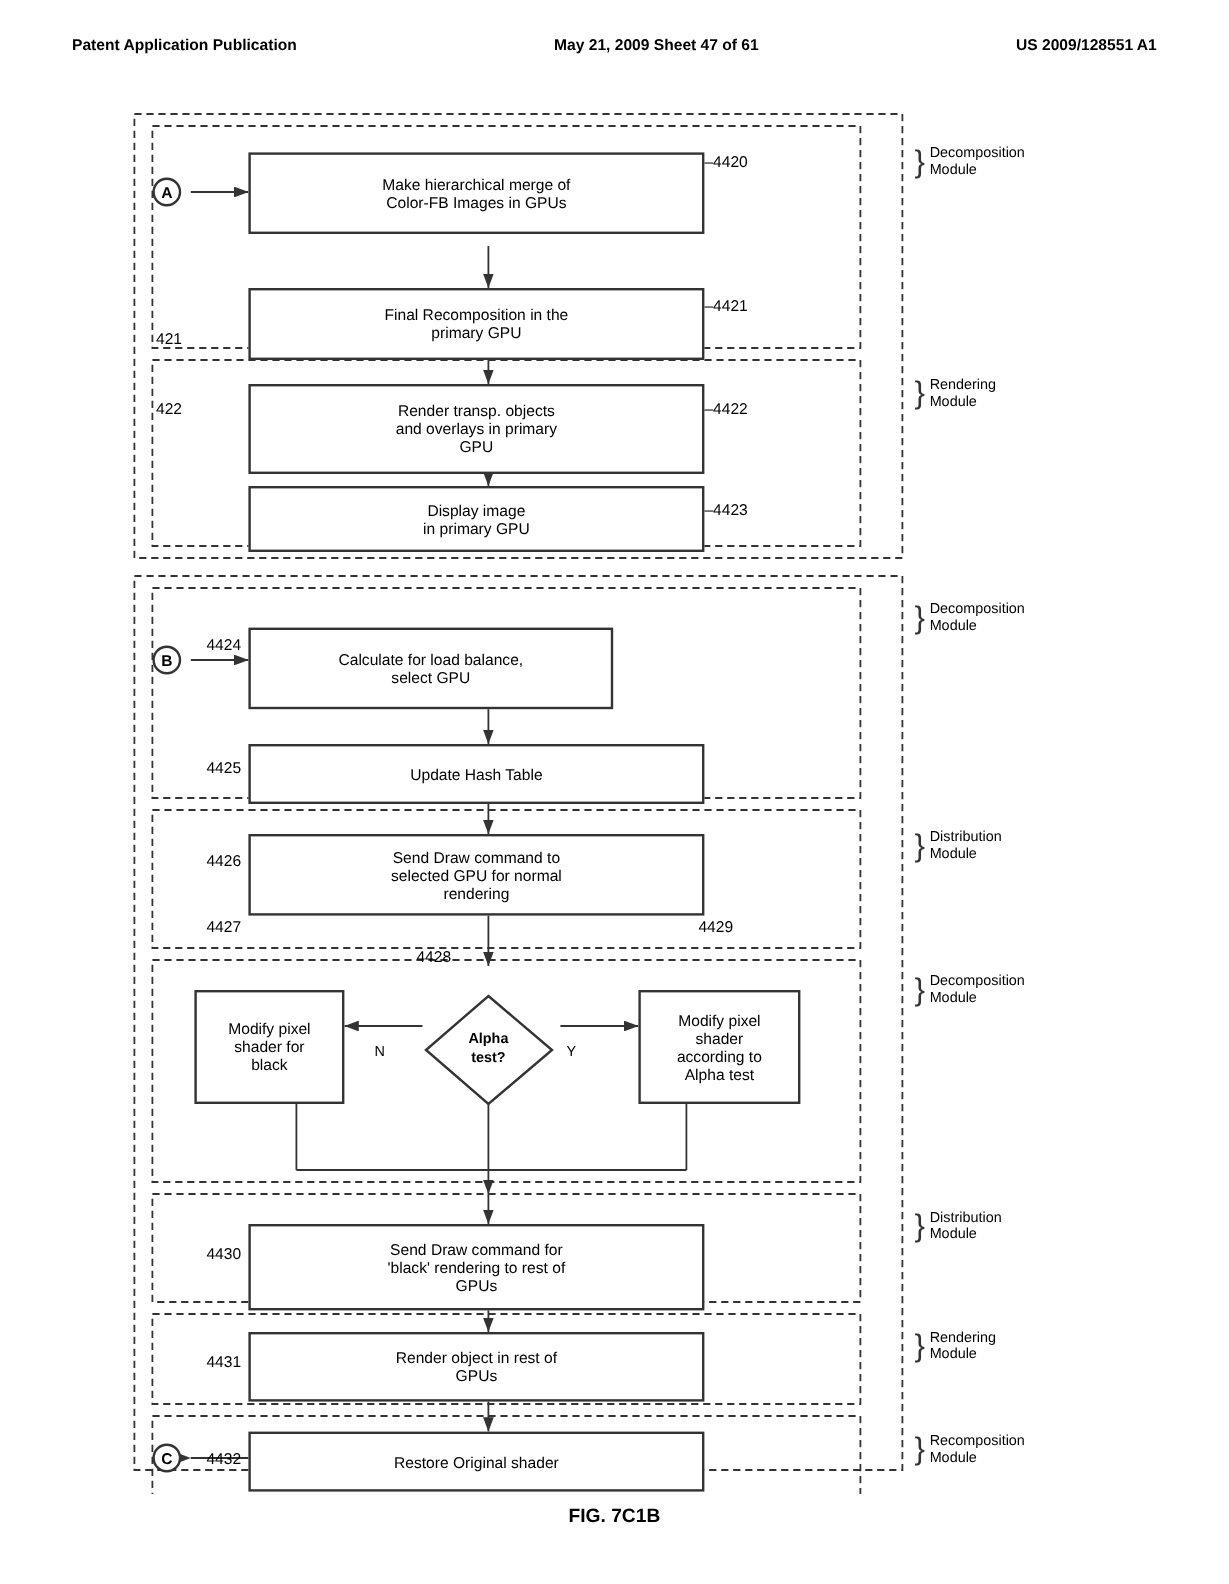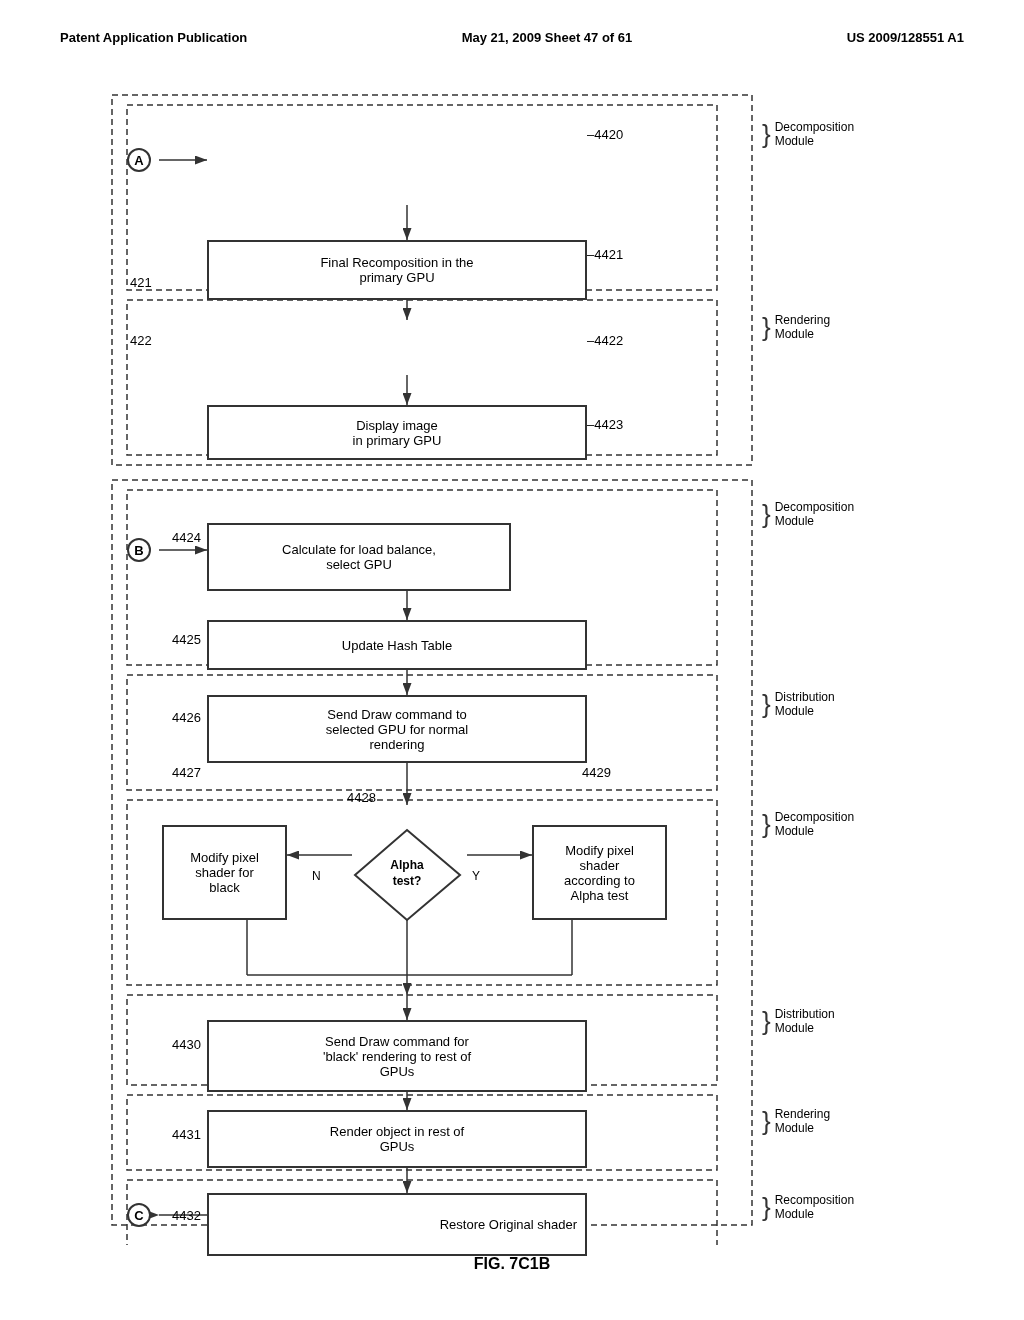--- a/index.html
+++ b/index.html
@@ -169,29 +169,35 @@
       <line x1="355" y1="1090" x2="355" y2="1128" stroke="#333" stroke-width="1.5" marker-end="url(#arrowhead)"></line>
 
       <line x1="155" y1="1150" x2="107" y2="1150" stroke="#333" stroke-width="1.5" marker-end="url(#arrowhead-left)"></line>
 
     </svg>
 
     <div class="circle-letter" style="left:75px; top:83px;">
       <span>A</span>
     </div>
 
+    <div class="solid-box" style="left:155px; top:62px; width:380px; height:68px;">
+      <span>Make hierarchical merge of<br>Color-FB Images in GPUs</span>
+    </div>
     <span class="label-text" style="left:535px; top:62px;">–4420</span>
 
     <div class="solid-box" style="left:155px; top:175px; width:380px; height:60px;">
       <span>Final Recomposition in the<br>primary GPU</span>
     </div>
     <span class="label-text" style="left:535px; top:182px;">–4421</span>
 
     <span class="label-text" style="left:78px; top:210px; font-size:13px;">421</span>
 
+    <div class="solid-box" style="left:155px; top:255px; width:380px; height:75px;">
+      <span>Render transp. objects<br>and overlays in primary<br>GPU</span>
+    </div>
     <span class="label-text" style="left:535px; top:268px;">–4422</span>
     <span class="label-text" style="left:78px; top:268px; font-size:13px;">422</span>
 
     <div class="solid-box" style="left:155px; top:340px; width:380px; height:55px;">
       <span>Display image<br>in primary GPU</span>
     </div>
     <span class="label-text" style="left:535px; top:352px;">–4423</span>
 
     <div style="position:absolute; left:710px; top:55px; display:flex; align-items:center;">
       <span style="font-size:26px; color:#333; line-height:1; margin-right:4px; font-family:Arial;">}</span>
@@ -272,21 +278,21 @@
     <div class="solid-box" style="left:155px; top:1045px; width:380px; height:58px;">
       <span>Render object in rest of<br>GPUs</span>
     </div>
     <span class="label-text" style="left:120px; top:1062px;">4431</span>
 
     <div style="position:absolute; left:710px; top:1042px; display:flex; align-items:center;">
       <span style="font-size:26px; color:#333; line-height:1; margin-right:4px; font-family:Arial;">}</span>
       <span style="font-size:12px; font-family:Arial; white-space:nowrap;">Rendering<br>Module</span>
     </div>
 
-    <div class="solid-box" style="left:155px; top:1128px; width:380px; height:63px;justify-content:flex-end;">
+    <div class="solid-box" style="left:155px; top:1128px; width:380px; height:50px;">
       <span>Restore Original shader</span>
     </div>
     <span class="label-text" style="left:120px; top:1143px;">4432</span>
 
     <div class="circle-letter" style="left:75px; top:1138px;">
       <span>C</span>
     </div>
 
     <div style="position:absolute; left:710px; top:1128px; display:flex; align-items:center;">
       <span style="font-size:26px; color:#333; line-height:1; margin-right:4px; font-family:Arial;">}</span>

